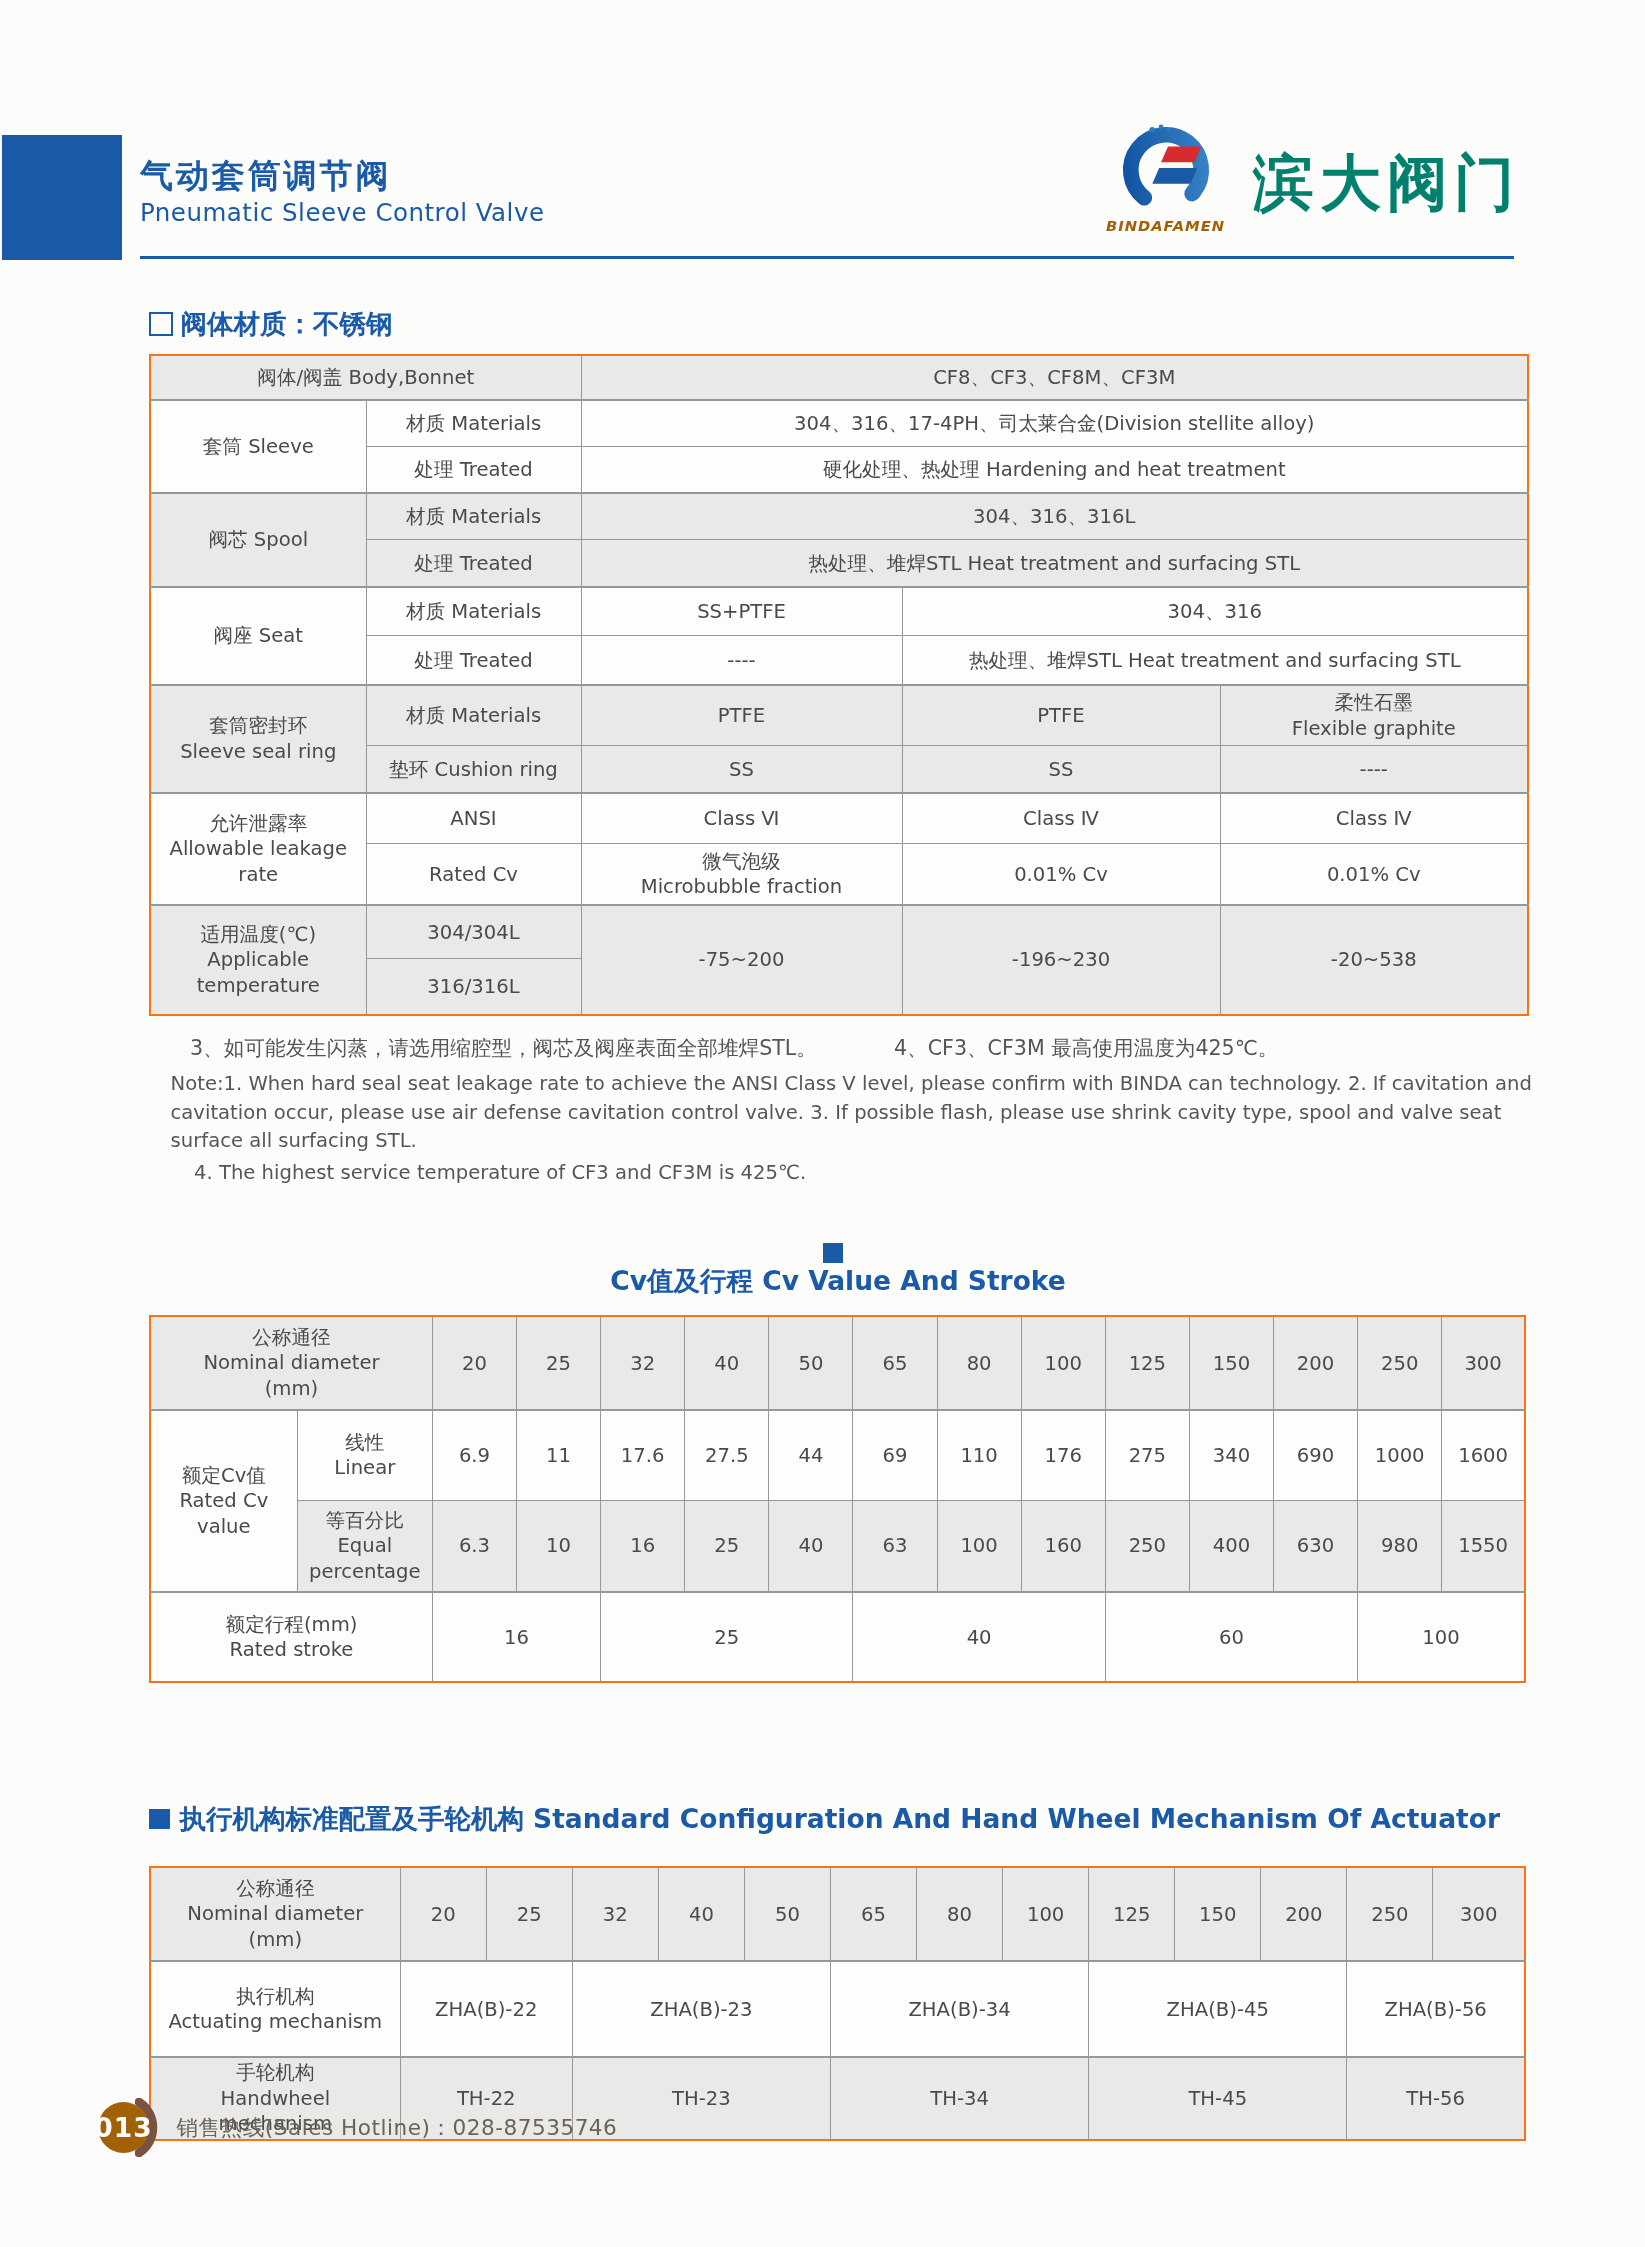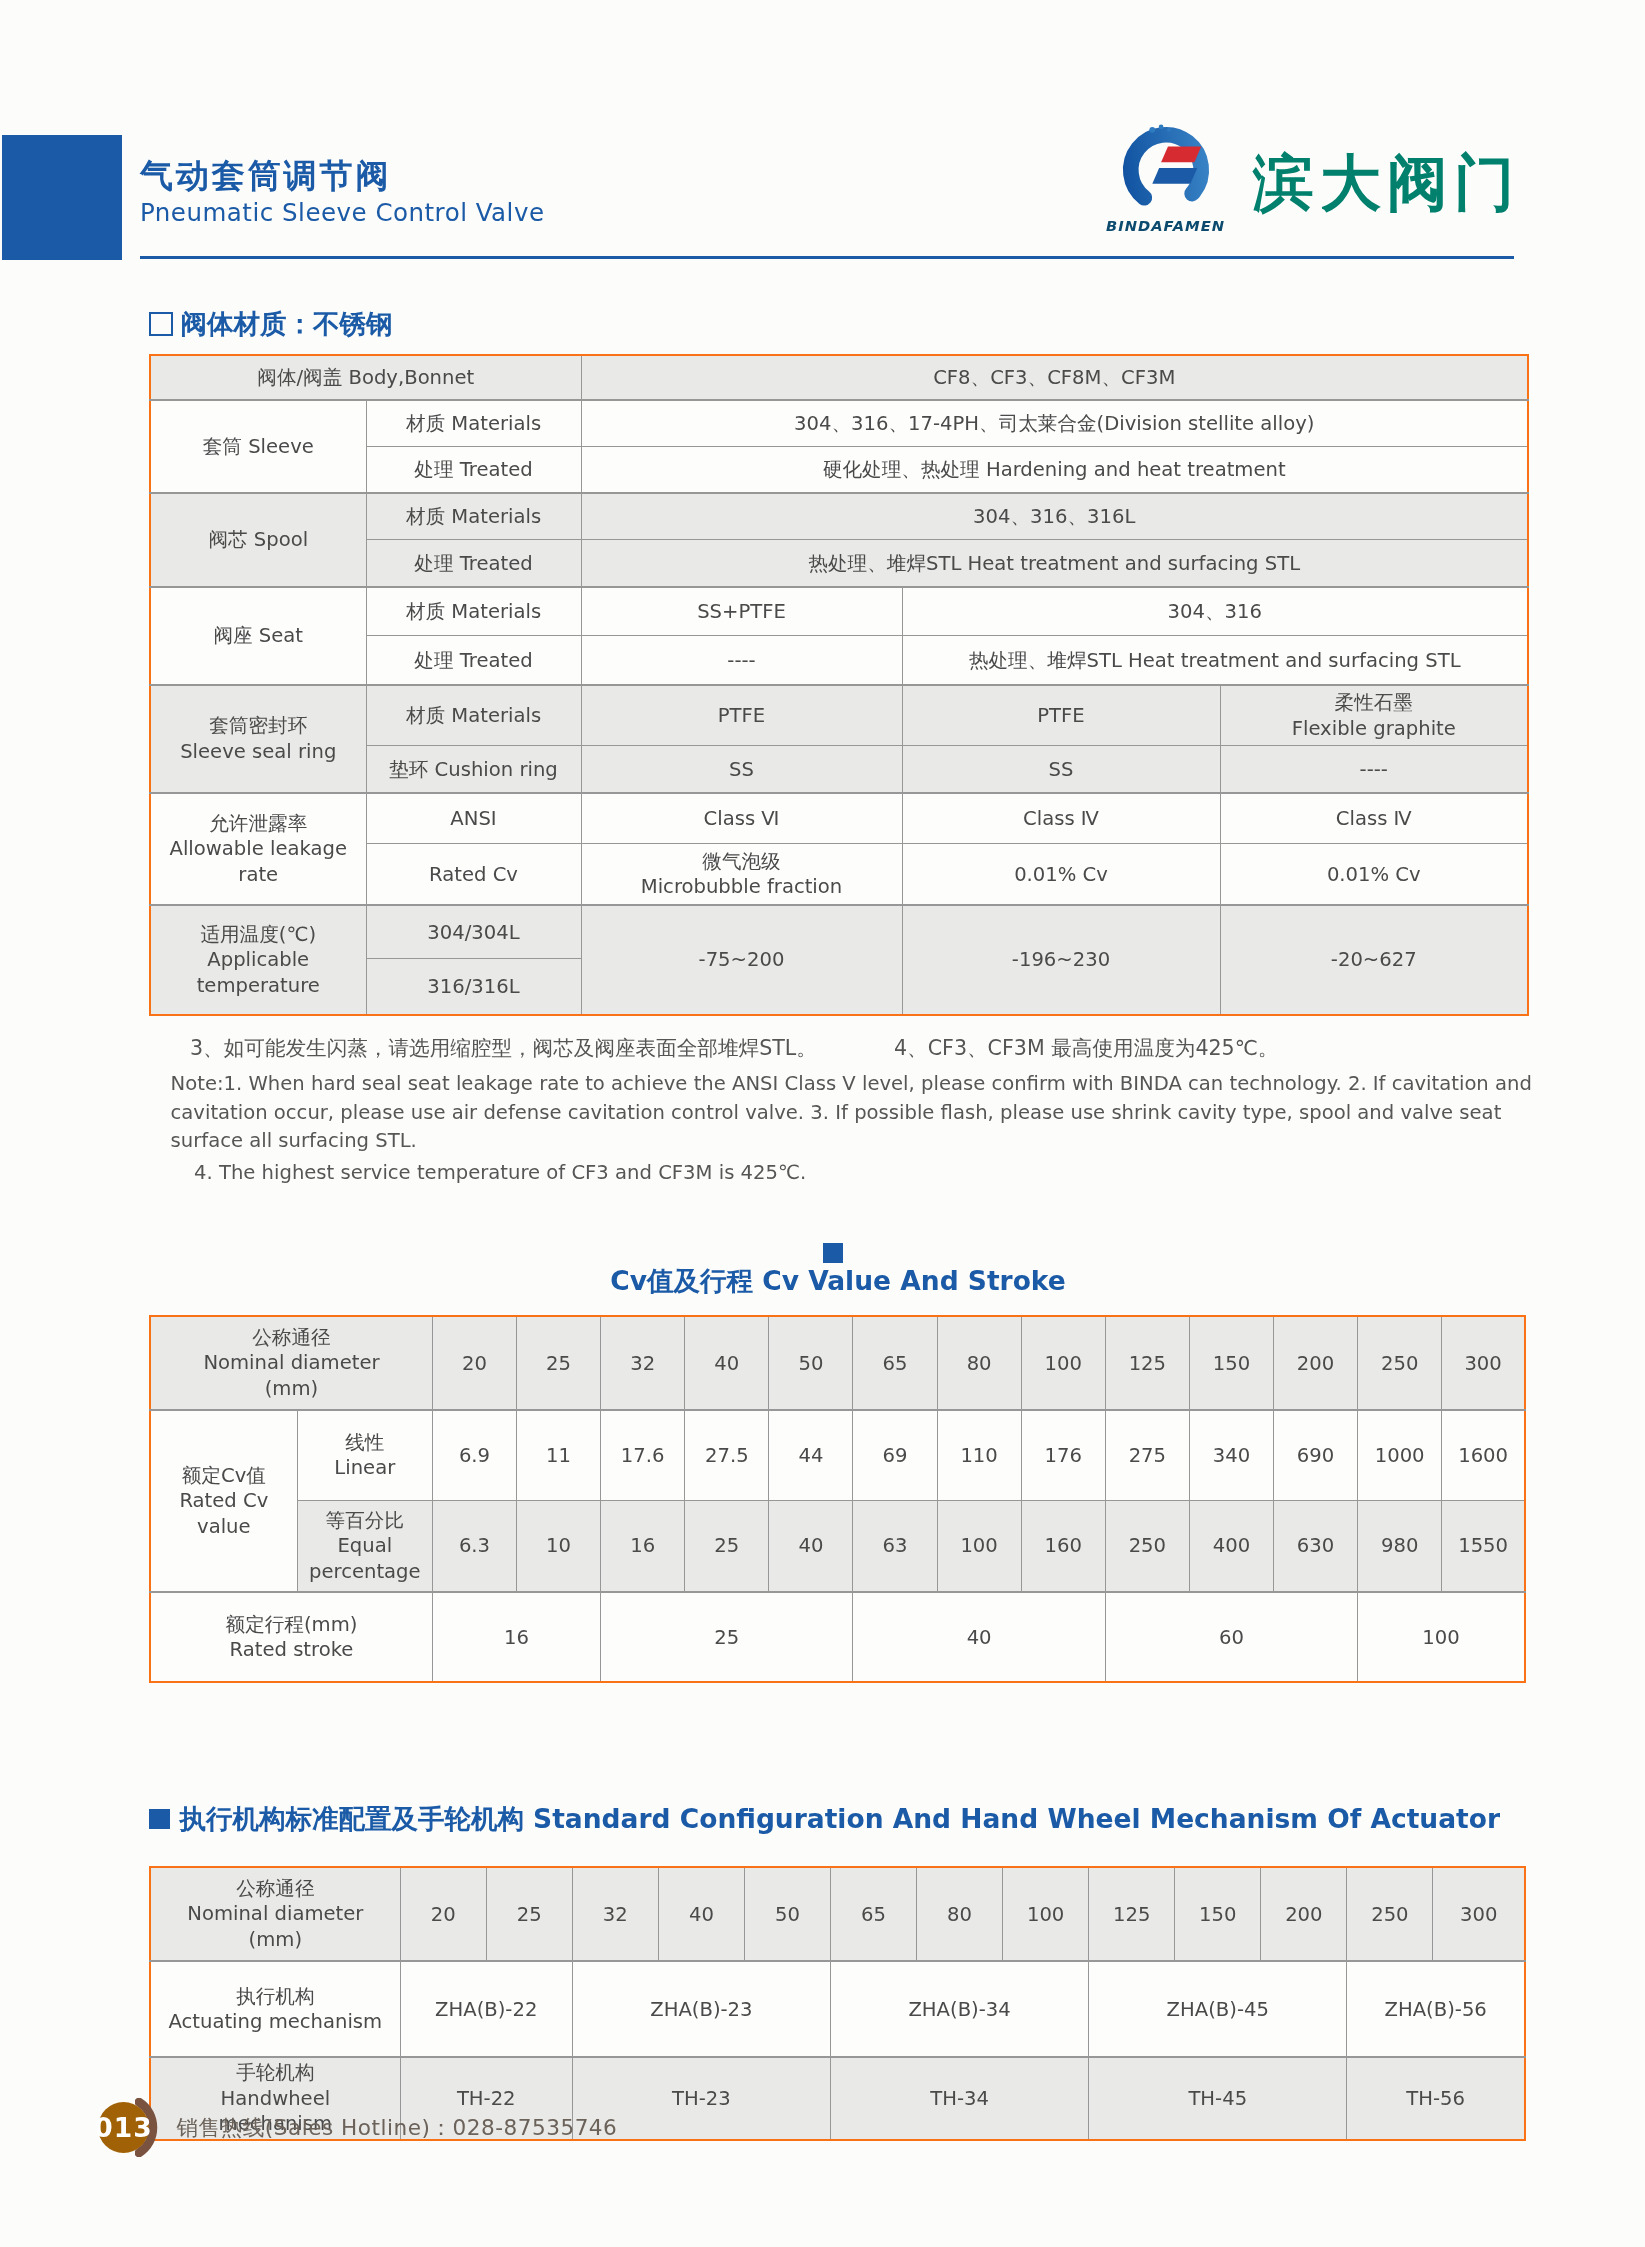--- a/index.html
+++ b/index.html
@@ -9,21 +9,21 @@
     font-family:"DejaVu Sans","Liberation Sans",sans-serif;
     color:#4a4a4a;
   }
   
   .hdr-bluebox{position:absolute;left:2px;top:135px;width:120px;height:125px;background:#1a5aa6;}
   .hdr-titles{position:absolute;left:140px;top:155px;}
   .hdr-title-zh{font-size:33px;font-weight:bold;color:#1a5aa6;letter-spacing:2.9px;line-height:1.25;}
   .hdr-title-en{font-size:24.5px;color:#1a5aa6;letter-spacing:0.5px;line-height:1.25;margin-top:2px;}
   .hdr-rule{position:absolute;left:140px;top:256px;width:1374px;height:2.9px;background:#1a5aa6;}
   .logo-wrap{position:absolute;left:1082px;top:123px;width:167px;text-align:center;}
-  .logo-brand-en{font-size:14.7px;font-weight:bold;font-style:italic;color:#0c4a6e;letter-spacing:1px;margin-top:-2px;}
+  .logo-brand-en{font-size:14.7px;font-weight:bold;font-style:italic;color:#a16207;letter-spacing:1px;margin-top:-2px;}
   .logo-brand-zh{position:absolute;left:1253px;top:143px;font-size:61px;font-weight:bold;color:#00806d;letter-spacing:5.9px;white-space:nowrap;}
   
   .content{position:absolute;left:0;top:0;width:1646px;padding:12px;}
   .sec-title{margin:0 131px 0 137px;font-size:26.5px;font-weight:bold;color:#1a5aa6;display:flex;align-items:center;}
   .sq-outline{display:inline-block;width:19.6px;height:19.6px;border:2.9px solid #1a5aa6;margin-right:7.8px;flex:0 0 auto;}
   .sq-fill{display:inline-block;width:20.6px;height:20.6px;background:#1a5aa6;margin-right:9.8px;flex:0 0 auto;}
   .sec1-title{margin-top:294px;}
   table{border-collapse:collapse;table-layout:fixed;margin:0 131px 0 137px;width:1377px;
         font-size:19.6px;color:#4a4a4a;}
   td{border:1px solid #979797;text-align:center;vertical-align:middle;padding:2px 3.9px;overflow:hidden;}
@@ -163,21 +163,21 @@
         <td>0.01% Cv</td>
         <td>0.01% Cv</td>
       </tr>
       <tr style="height:54px" class="gray gt">
         <td rowspan="2" class="ml">适用温度(℃)
 Applicable
 temperature</td>
         <td>304/304L</td>
         <td rowspan="2">-75~200</td>
         <td rowspan="2">-196~230</td>
-        <td rowspan="2">-20~627</td>
+        <td rowspan="2">-20~538</td>
       </tr>
       <tr style="height:56px" class="gray">
         <td>316/316L</td>
       </tr>
     </tbody>
       </table>
 
     <div class="notes">
       <div class="notes-zh-row">
         <div class="notes-zh-left ind">3、如可能发生闪蒸，请选用缩腔型，阀芯及阀座表面全部堆焊STL。</div>

